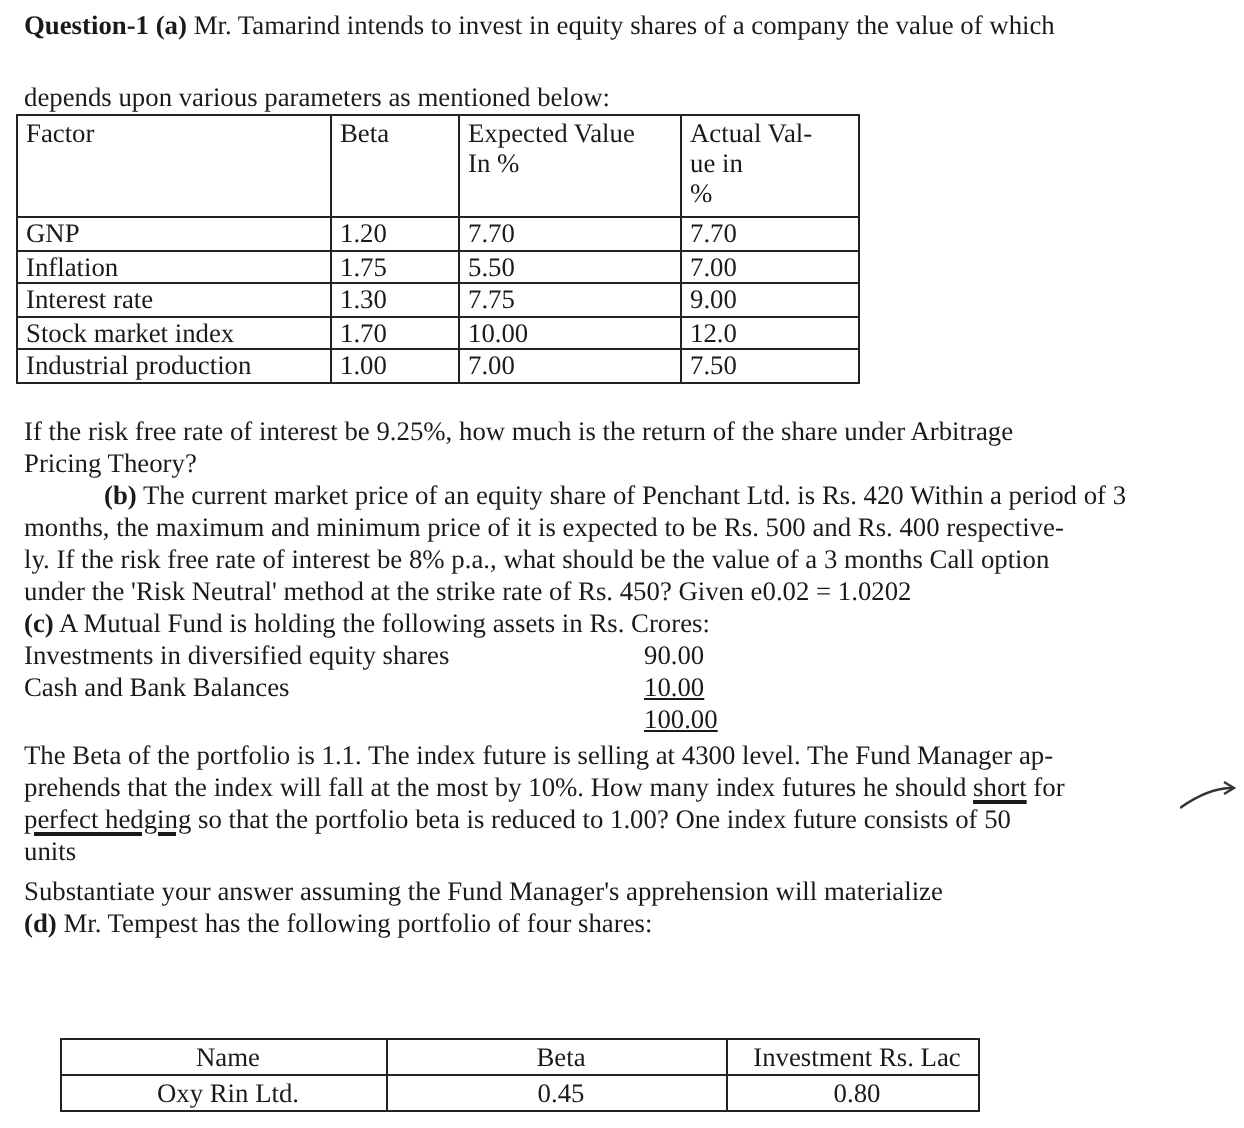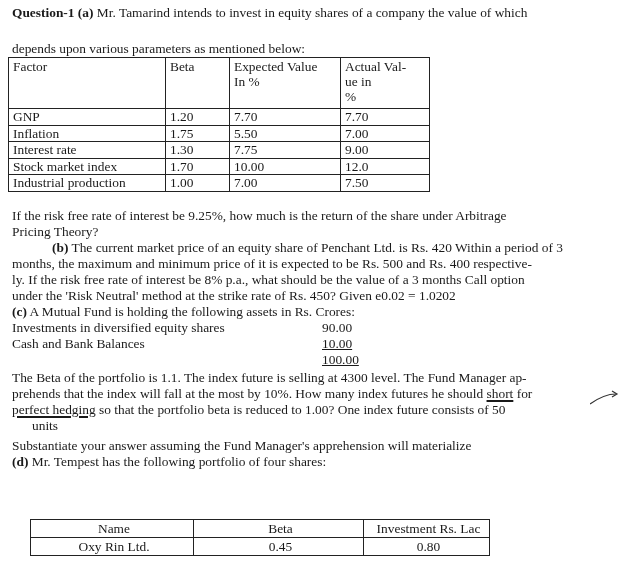--- a/index.html
+++ b/index.html
@@ -121,21 +121,21 @@
 <div class="line" style="top:386px;">
   <span>prehends that the index will fall at the most by 10%. How many index futures he should </span><span class="hand-u">short</span><span> for</span>
 </div>
 <svg class="arrow" viewBox="0 0 30 20">
   <path d="M0 16 Q14 6 26 6" fill="none" stroke="#333" stroke-width="1.2"></path>
   <path d="M22 3 L27 6 L22 9" fill="none" stroke="#333" stroke-width="1.2"></path>
 </svg>
 <div class="line" style="top:402px;">
   <span class="hand-u">perfect hedging</span><span> so that the portfolio beta is reduced to 1.00? One index future consists of 50</span>
 </div>
-<div class="line" style="top:418px;margin-left:20px;">units</div>
+<div class="line" style="top:418px;">units</div>
 <div class="line" style="top:438px;">Substantiate your answer assuming the Fund Manager's apprehension will materialize</div>
 
 <div class="line" style="top:454px;">
   <span class="bold">(d)</span><span> Mr. Tempest has the following portfolio of four shares:</span>
 </div>
 
 <table class="t2">
   <colgroup>
     <col style="width:163px">
       <col style="width:170px">

